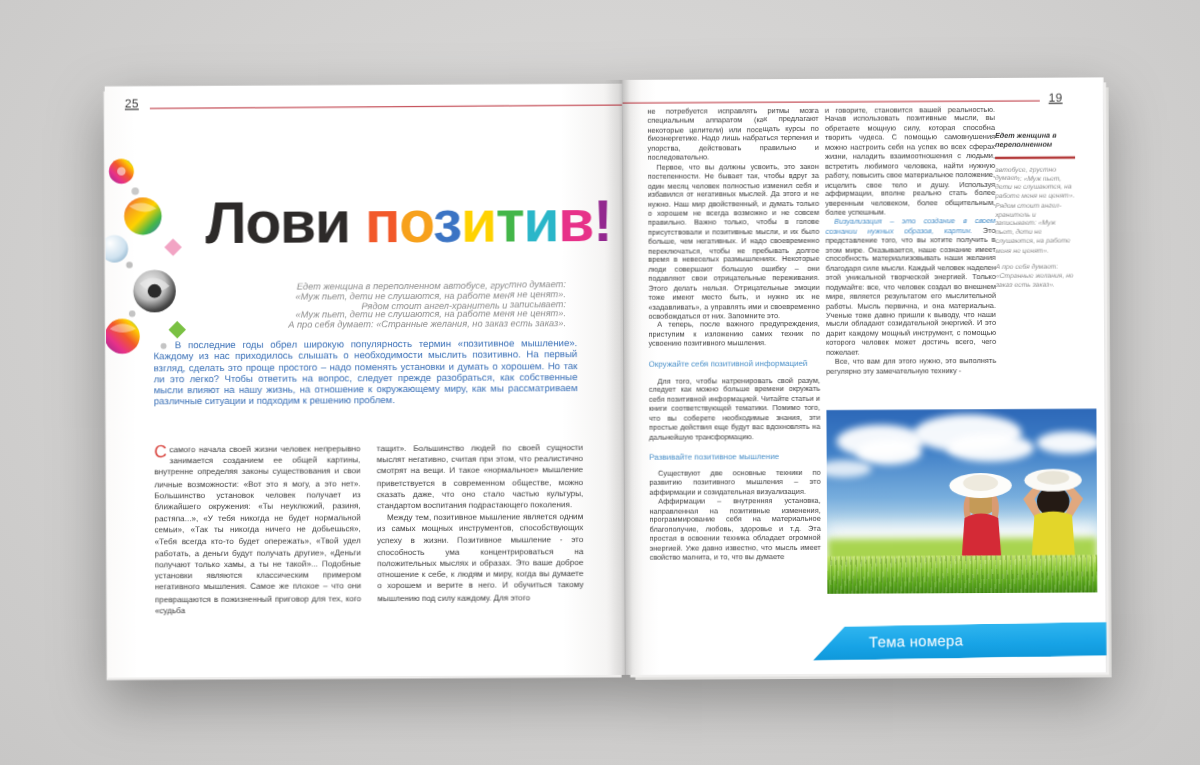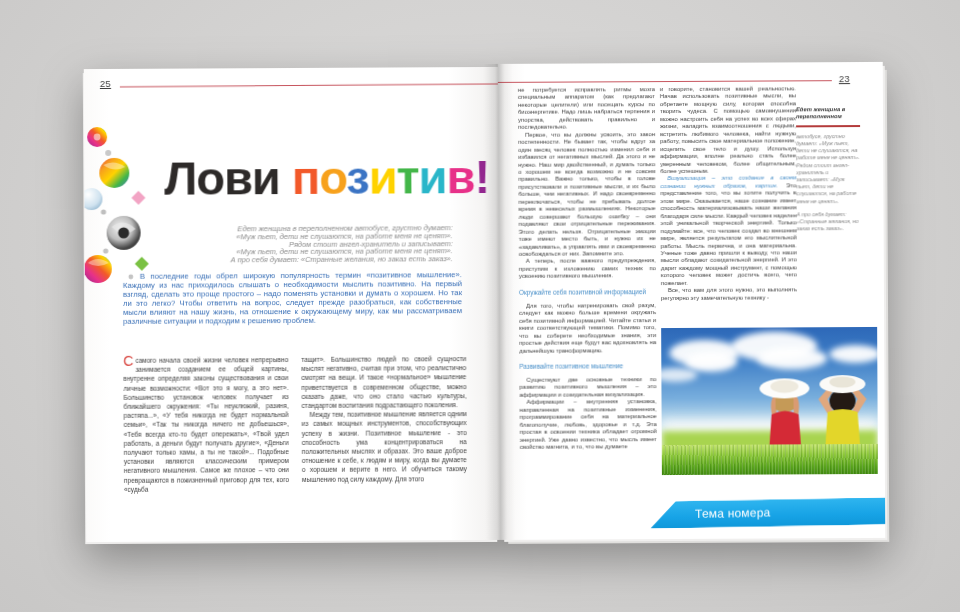--- a/index.html
+++ b/index.html
@@ -175,21 +175,21 @@
       </div>
       <div class="col">
         <p>тащит». Большинство людей по своей сущности мыслят негативно, считая при этом, что реалистично смотрят на вещи. И такое «нормальное» мышление приветствуется в современном обществе, можно сказать даже, что оно стало частью культуры, стандартом воспитания подрастающего поколения.</p>
         <p class="ind">Между тем, позитивное мышление является одним из самых мощных инструментов, способствующих успеху в жизни. Позитивное мышление - это способность ума концентрироваться на положительных мыслях и образах. Это ваше доброе отношение к себе, к людям и миру, когда вы думаете о хорошем и верите в него. И обучиться такому мышлению под силу каждому. Для этого</p>
       </div>
     </div>
   </div>
 
   <div class="page page-right">
     <div class="rule rule-right"></div>
-    <div class="pagenum" style="left:341px;top:11px;">23</div>
+    <div class="pagenum" style="left:341px;top:11px;">19</div>
 
     <div class="rcol rcol1">
       <p>не потребуется исправлять ритмы мозга специальным аппаратом (как предлагают некоторые целители) или посещать курсы по биоэнергетике. Надо лишь набраться терпения и упорства, действовать правильно и последовательно.</p>
       <p class="ind">Первое, что вы должны усвоить, это закон постепенности. Не бывает так, чтобы вдруг за один месяц человек полностью изменил себя и избавился от негативных мыслей. Да этого и не нужно. Наш мир двойственный, и думать только о хорошем не всегда возможно и не совсем правильно. Важно только, чтобы в голове присутствовали и позитивные мысли, и их было больше, чем негативных. И надо своевременно переключаться, чтобы не пребывать долгое время в невеселых размышлениях. Некоторые люди совершают большую ошибку – они подавляют свои отрицательные переживания. Этого делать нельзя. Отрицательные эмоции тоже имеют место быть, и нужно их не «задавливать», а управлять ими и своевременно освобождаться от них. Запомните это.</p>
       <p class="ind">А теперь, после важного предупреждения, приступим к изложению самих техник по усвоению позитивного мышления.</p>
       <h2 class="subhead">Окружайте себя позитивной информацией</h2>
       <p class="ind">Для того, чтобы натренировать свой разум, следует как можно больше времени окружать себя позитивной информацией. Читайте статьи и книги соответствующей тематики. Помимо того, что вы соберете необходимые знания, эти простые действия еще будут вас вдохновлять на дальнейшую трансформацию.</p>
       <h2 class="subhead">Развивайте позитивное мышление</h2>
       <p class="ind">Существуют две основные техники по развитию позитивного мышления – это аффирмации и созидательная визуализация.</p>
       <p class="ind">Аффирмации – внутренняя установка, направленная на позитивные изменения, программирование себя на материальное благополучие, любовь, здоровье и т.д. Эта простая в освоении техника обладает огромной энергией. Уже давно известно, что мысль имеет свойство магнита, и то, что вы думаете</p>

